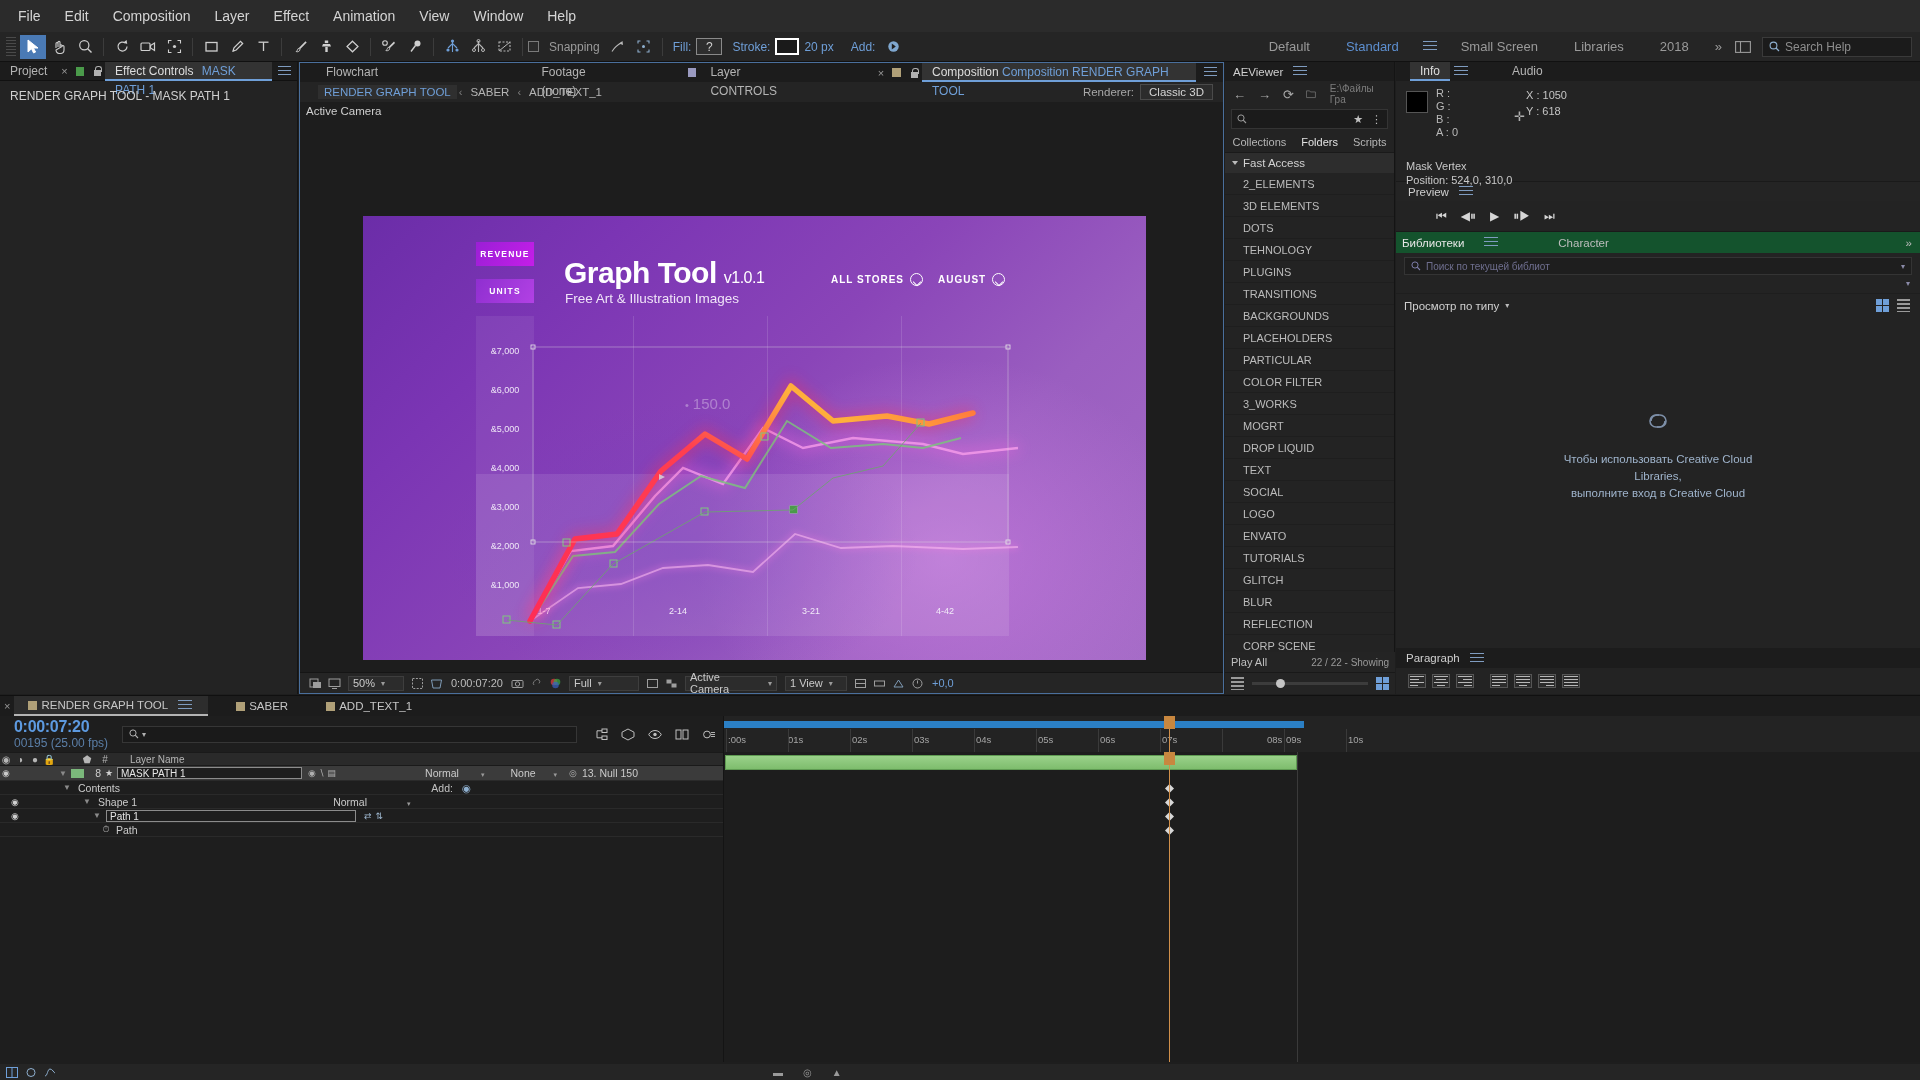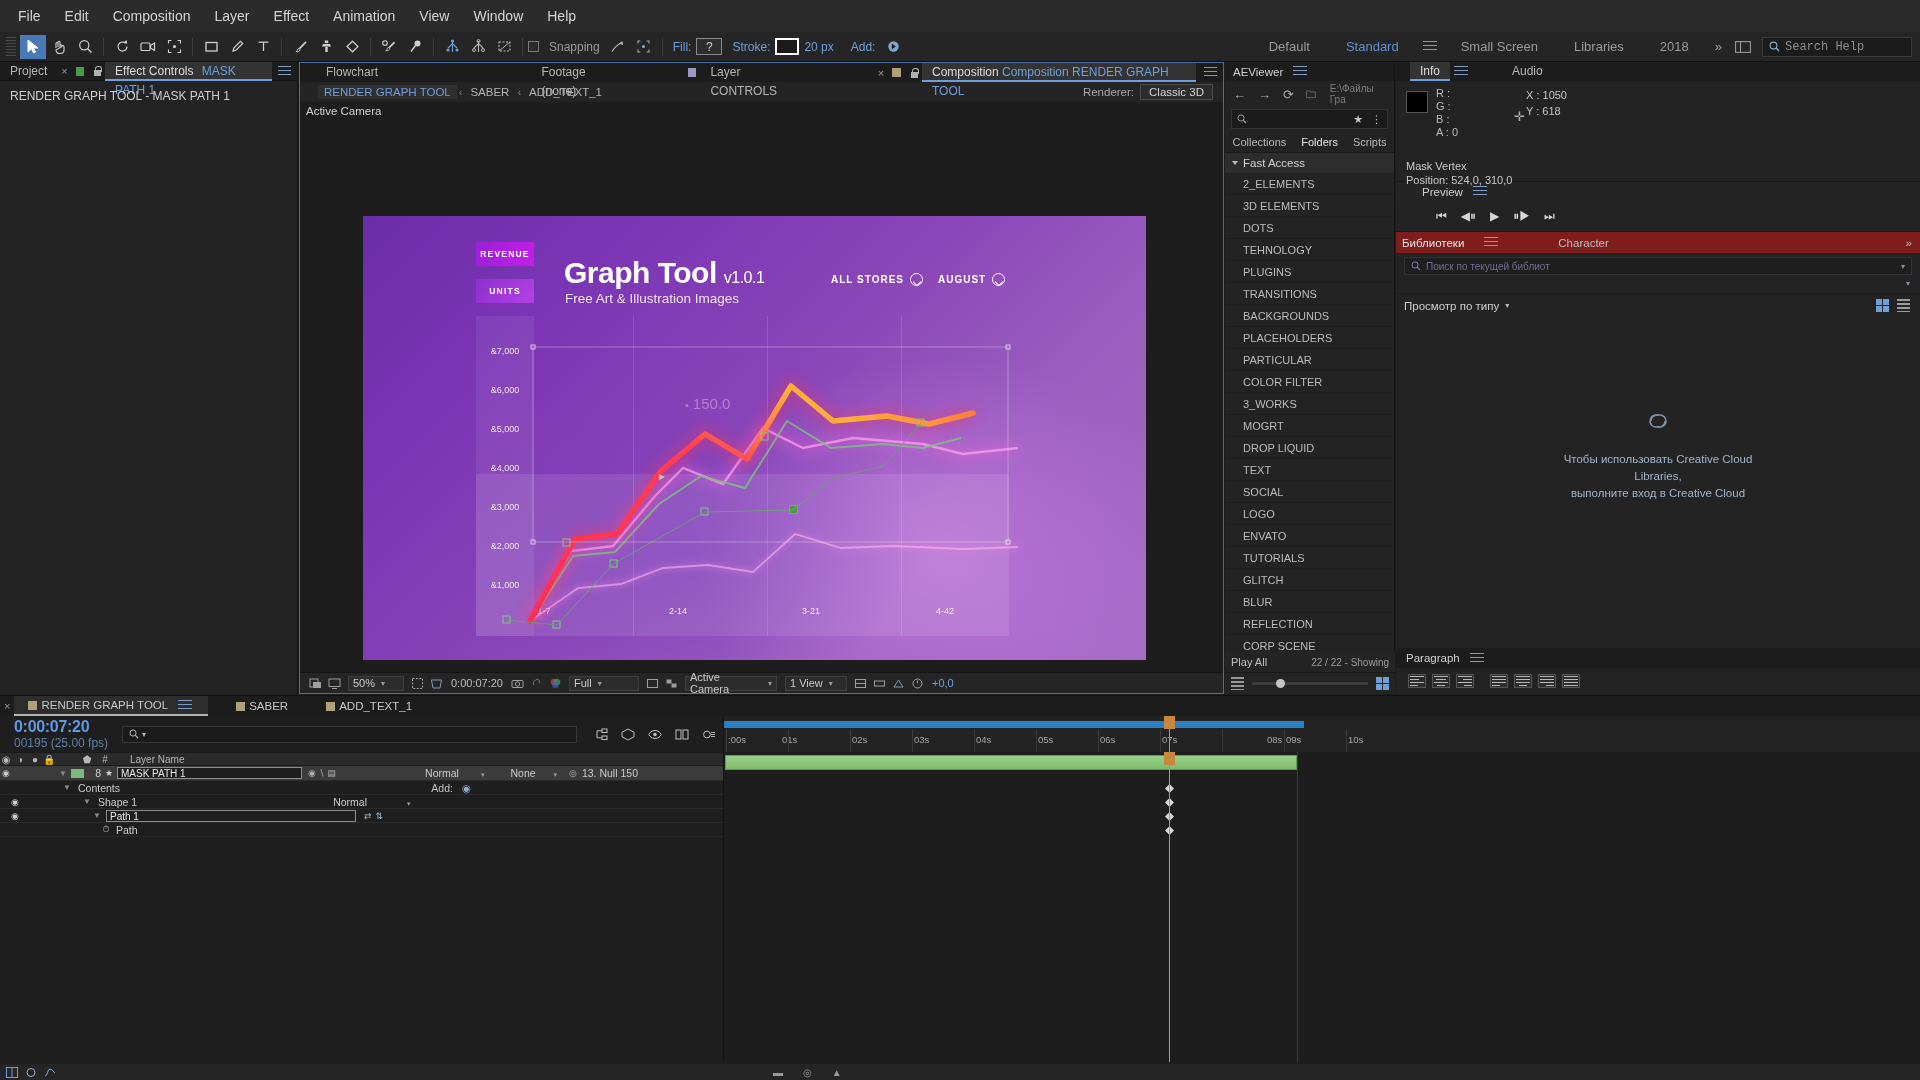--- a/index.html
+++ b/index.html
@@ -30,21 +30,21 @@
   .fillswatch { width:26px; height:17px; border:1px solid #8a8a8a; background:#2e2e2e;
      display:flex; align-items:center; justify-content:center; font-size:12px; color:#d0d0d0; }
   .strokeswatch { width:24px; height:17px; border:2px solid #fff; background:#1a1a1a; }
   .tb-right { margin-left:auto; display:flex; align-items:center; padding-right:8px; }
   .ws { font-size:13px; color:#9a9a9a; padding:0 18px; }
   .ws.active { color:#5d8fd0; }
   .hamb { width:14px; height:11px; margin:0 6px;
      background:repeating-linear-gradient(to bottom,#7f9cc0 0,#7f9cc0 1.5px,transparent 1.5px,transparent 4px); }
   .searchbox { display:flex; align-items:center; width:150px; height:20px; background:#1b1b1b;
      border:1px solid #3a3a3a; padding:0 6px; margin-left:6px; }
-  .searchbox span { font-size:12px; color:#8d8d8d; margin-left:5px;font-family:Liberation Mono, monospace; }
+  .searchbox span { font-size:12px; color:#8d8d8d; margin-left:5px; }
 
   
   .leftpanel { position:absolute; left:0; top:62px; width:298px; height:632px; background:#232323;
      border-right:1px solid #141414; }
   .paneltabs { height:19px; background:#1c1c1c; display:flex; align-items:center;
      border-bottom:1px solid #111; }
   .ptab { font-size:12px; color:#b4b4b4; padding:0 10px; line-height:19px; height:19px; cursor:default;}
   .ptab.act { background:#333; border-bottom:2px solid #6f9fd8; color:#ddd; }
   .xclose { font-size:11px; color:#999; padding:0 4px; }
   .tiny-sq { width:9px; height:9px; margin:0 4px; }
@@ -143,26 +143,26 @@
   
   .rightcol { position:absolute; left:1396px; top:62px; width:524px; height:632px; background:#232323; }
   .rc-tabs { height:19px; background:#1c1c1c; display:flex; align-items:center; }
   .info-body { position:relative; height:100px; padding:6px 10px; }
   .colswatch { position:absolute; left:10px; top:10px; width:22px; height:22px; background:#000;
      border:1px solid #555; }
   .rgb { position:absolute; left:40px; top:6px; font-size:11px; color:#b9b9b9; line-height:13px; }
   .xy { position:absolute; left:130px; top:6px; font-size:11px; color:#c4c4c4; line-height:16px; }
   .plusic { position:absolute; left:118px; top:28px; color:#b0b0b0; font-size:13px; }
   .maskinfo { position:absolute; left:10px; top:78px; font-size:11px; color:#c9c9c9; line-height:14px;}
-  .prev-head { height:20px; background:#242424; display:flex; align-items:center; padding-left:26px;
+  .prev-head { height:20px; background:#242424; display:flex; align-items:center; padding-left:12px;
      border-top:1px solid #1a1a1a; }
   .prev-ctrl { height:30px; display:flex; align-items:center; gap:14px; padding-left:40px; }
   .pbtn { color:#d6d6d6; font-size:12px; }
   .lib2-head { height:22px; display:flex; align-items:center; gap:14px; padding-left:6px;
-     border-top:1px solid #1a1a1a; background:#7f1d1d;}
+     border-top:1px solid #1a1a1a; background:#14532d;}
   .lib2-head .h { font-size:11.5px; color:#bdbdbd;}
   .lib2-head .h.act { color:#e6e6e6; }
   .lib2-search { height:18px; margin:4px 8px; background:#1e1e1e; border:1px solid #343434;
      display:flex; align-items:center; padding:0 6px; }
   .lib2-search .ph { font-size:10px; color:#6f6f8f; margin-left:5px; }
   .viewby { height:24px; display:flex; align-items:center; padding-left:8px; font-size:11.5px;
      color:#cfcfcf; border-top:1px solid #1e1e1e;}
   .viewby .right { margin-left:auto; display:flex; gap:8px; padding-right:10px; }
   .gridic { width:13px;height:13px; display:grid; grid-template-columns:1fr 1fr; gap:1.5px;}
   .gridic i { background:#6f9fd8; display:block; }
@@ -951,21 +951,21 @@
         <span style="width:12px;text-align:center;color:#b0b0b0;font-size:9px">⏱</span>
         <span style="margin-left:4px">Path</span>
       </div>
     </div>
 
     <div class="ruler">
       <div class="wbbar" style="left:0;top:5px;width:580px"></div>
       <div id="rticks">
           <div class="rtick" style="left: 4px;">:00s</div>
           <div class="rline" style="left: 2px;"></div>
-          <div class="rtick" style="left: 48px; padding-left: 10px;">01s</div>
+          <div class="rtick" style="left: 54px; padding-left: 10px;">01s</div>
           <div class="rline" style="left: 64px;"></div>
           <div class="rtick" style="left: 128px;">02s</div>
           <div class="rline" style="left: 126px;"></div>
           <div class="rtick" style="left: 190px;">03s</div>
           <div class="rline" style="left: 188px;"></div>
           <div class="rtick" style="left: 252px;">04s</div>
           <div class="rline" style="left: 250px;"></div>
           <div class="rtick" style="left: 314px;">05s</div>
           <div class="rline" style="left: 312px;"></div>
           <div class="rtick" style="left: 376px;">06s</div>

